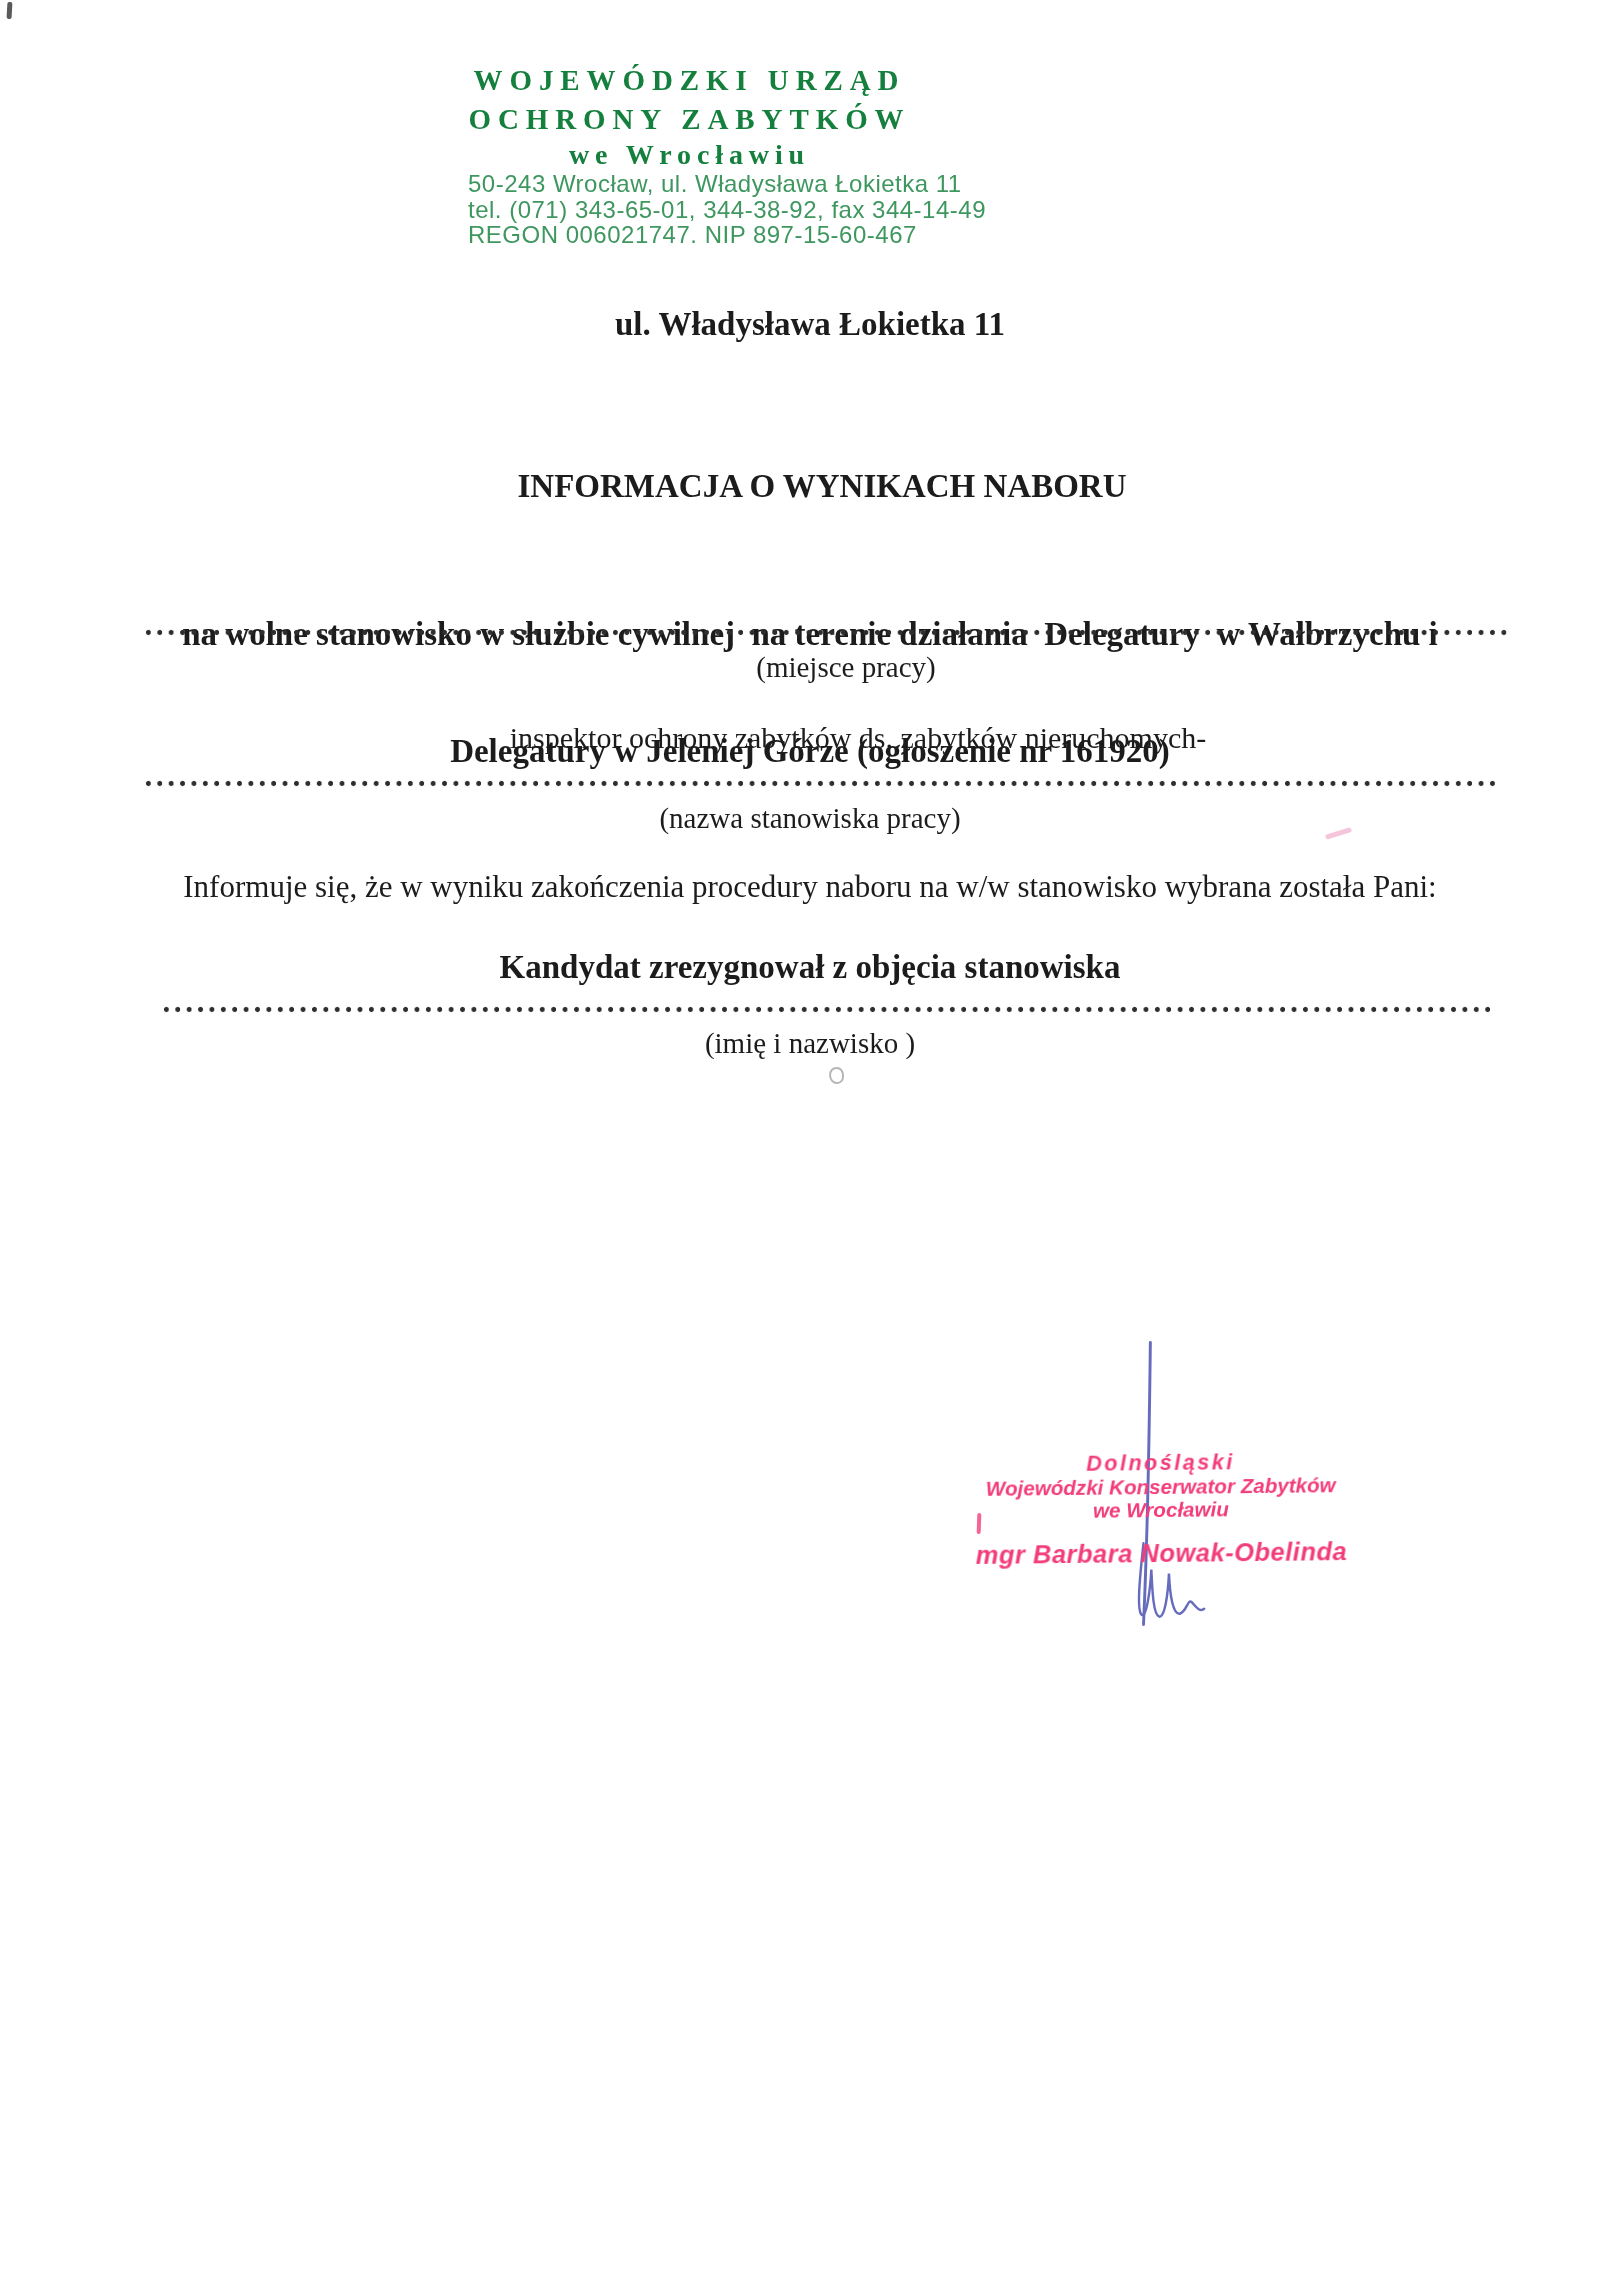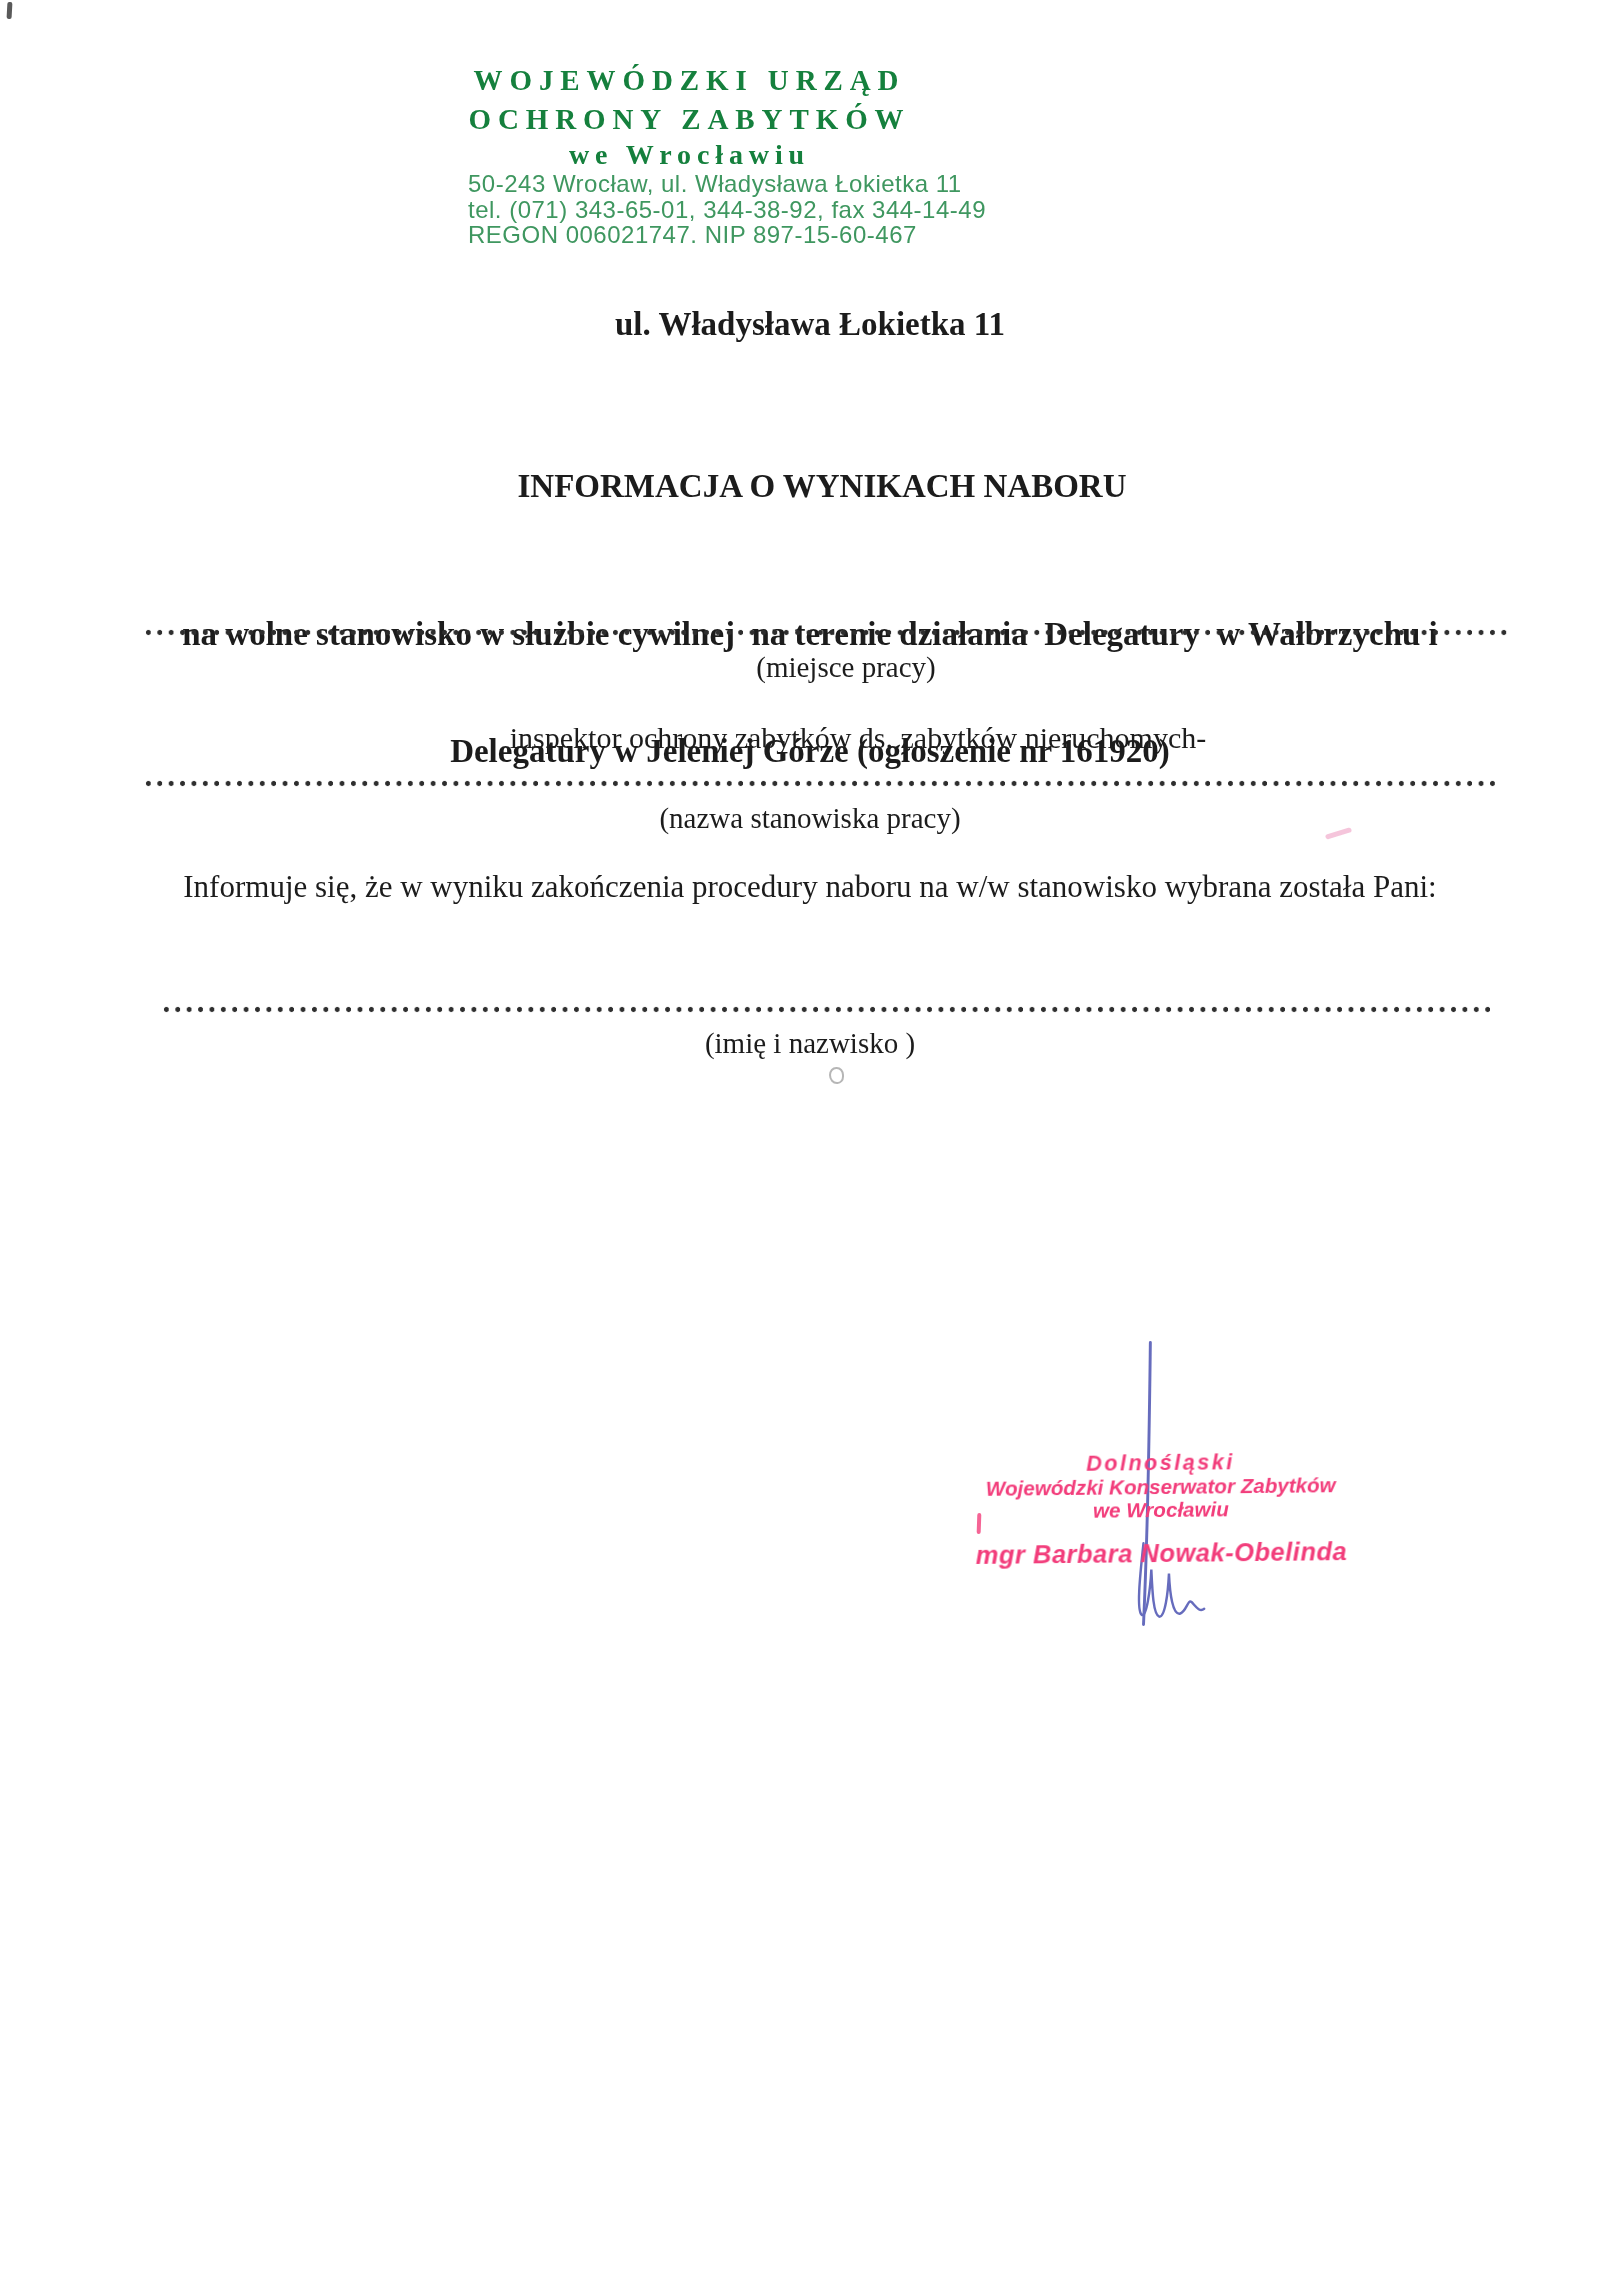--- a/index.html
+++ b/index.html
@@ -95,20 +95,21 @@
   </div>
 
   <div class="dotline dl1"></div>
   <div class="caption cap-place">(miejsce pracy)</div>
 
   <div class="position-line">inspektor ochrony zabytków ds. zabytków nieruchomych-</div>
   <div class="dotline dl2"></div>
   <div class="caption cap-position">(nazwa stanowiska pracy)</div>
 
   <div class="intro-line">Informuje się, że w wyniku zakończenia procedury naboru na w/w stanowisko wybrana została Pani:</div>
+  <div class="outcome-line">Kandydat zrezygnował z objęcia stanowiska</div>
   <div class="dotline dl3"></div>
   <div class="caption cap-name">(imię i nazwisko )</div>
   <div class="stray-ring"></div>
 
   <div class="pink-smudge"></div>
 
   <svg class="signature-svg" viewBox="0 0 220 330" xmlns="http://www.w3.org/2000/svg" style="color: rgb(90, 96, 184);">
     <path d="M93 20 C92 100 91 200 86 308" stroke-width="3"></path>
     <path d="M86 225 C82 262 79 293 84 298 C89 302 93 272 94 252
              C95 274 96 298 102 300 C108 301 111 276 112 256

